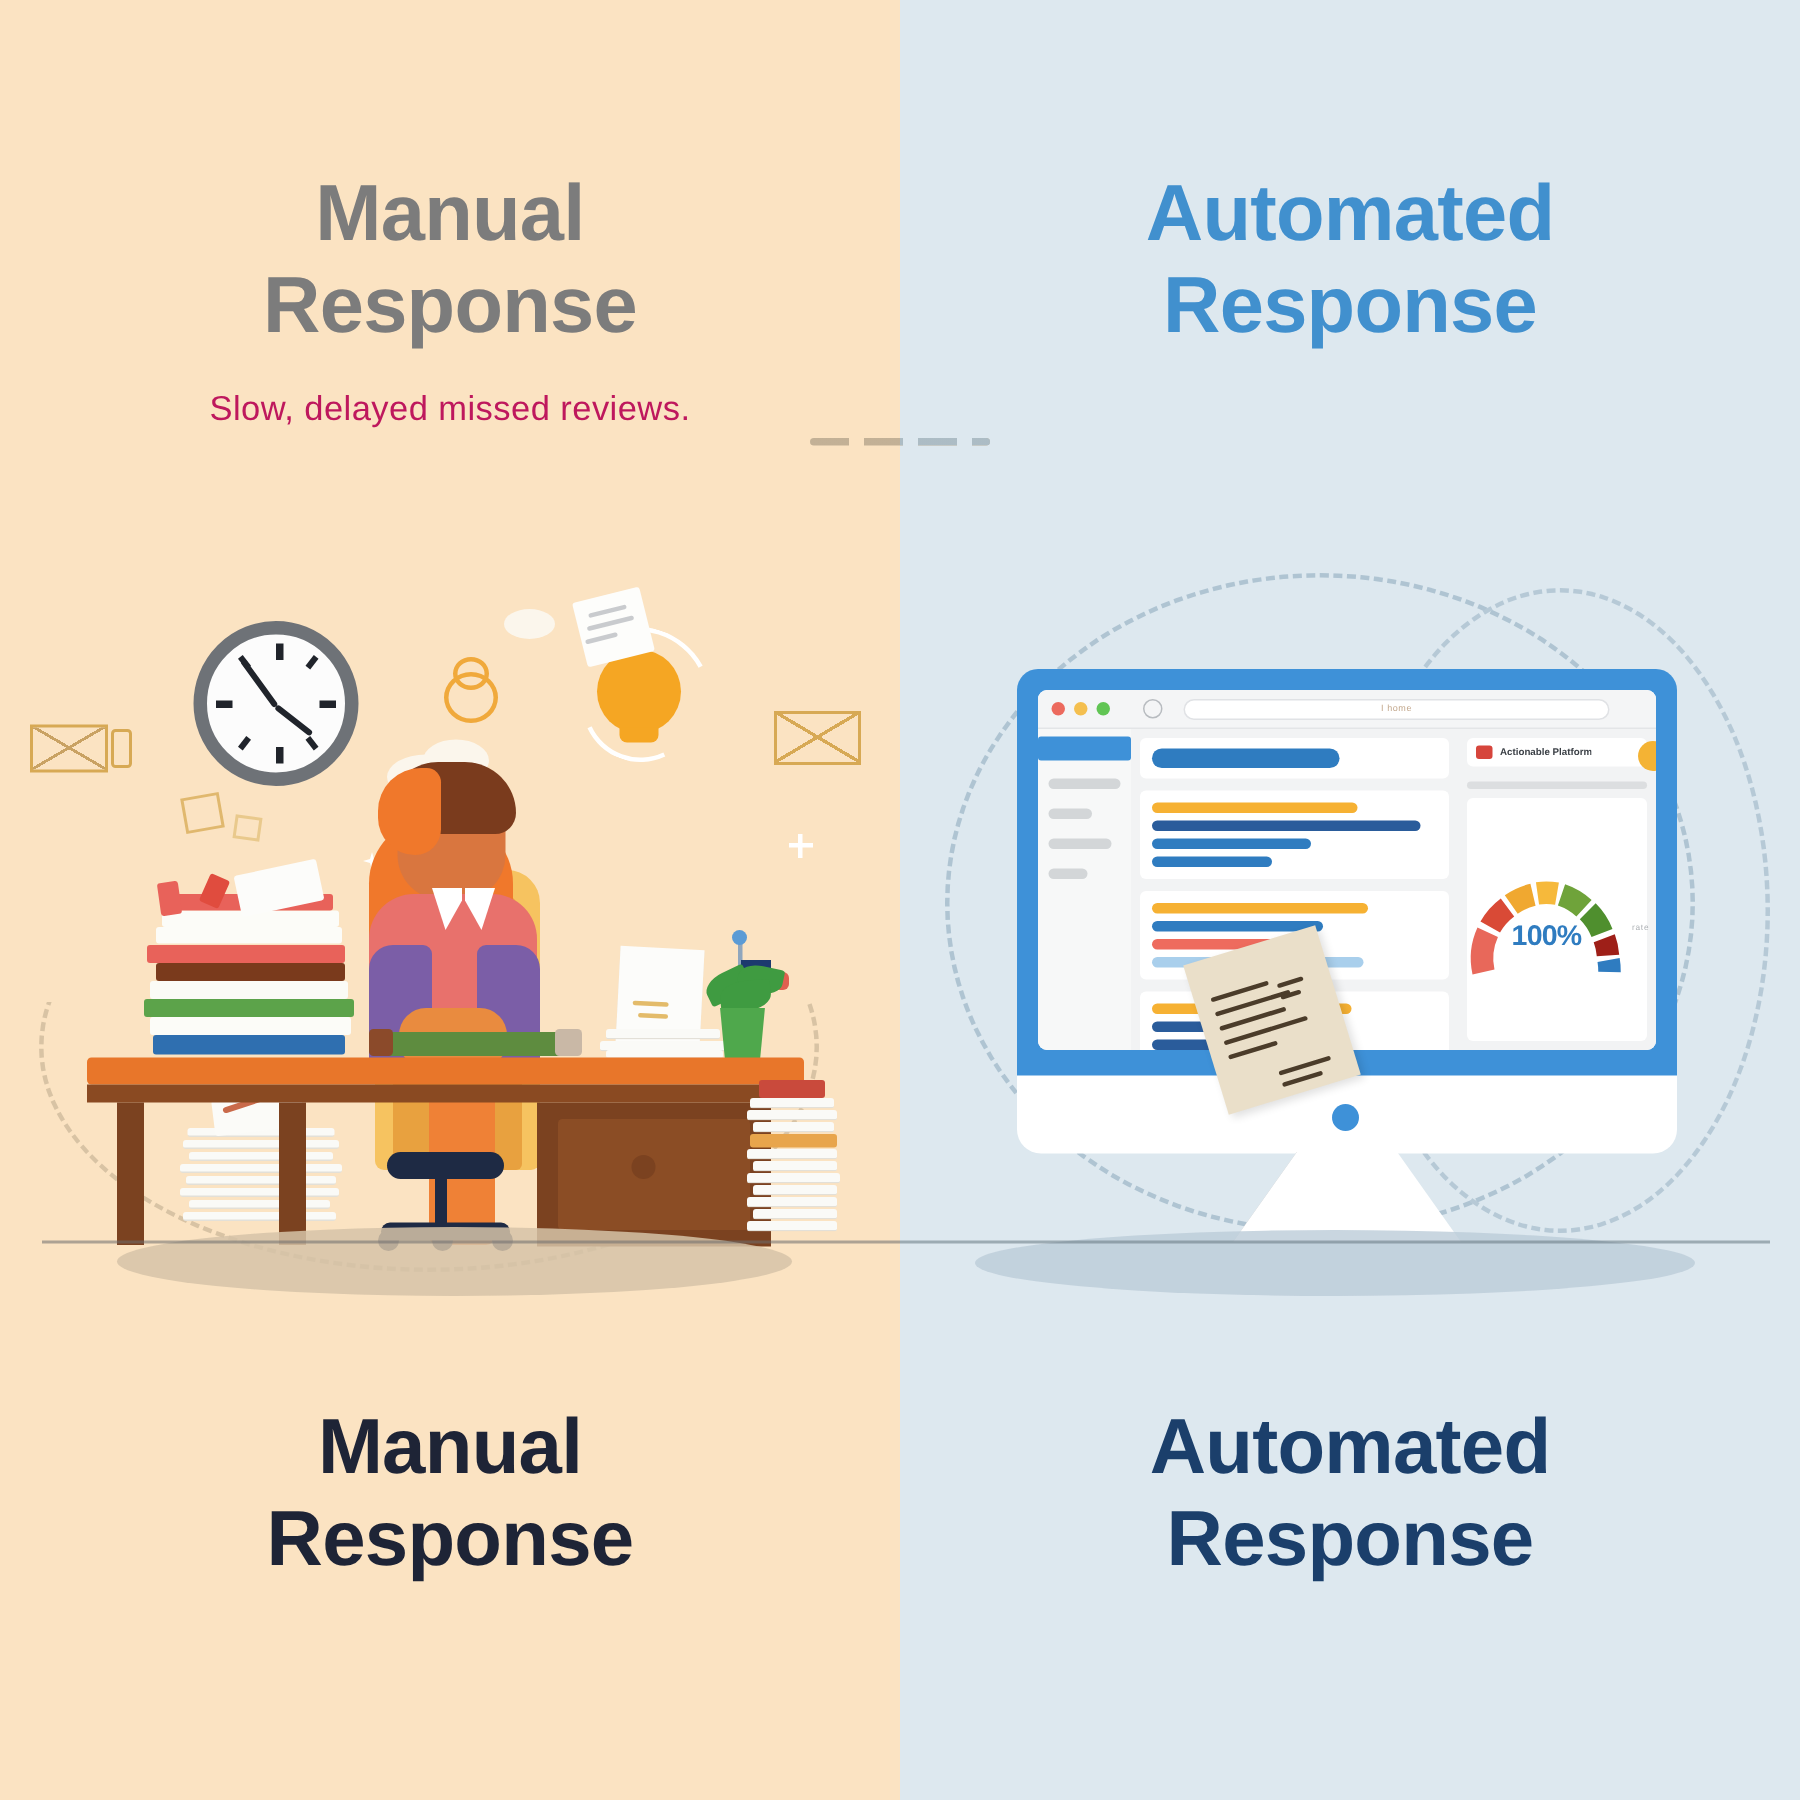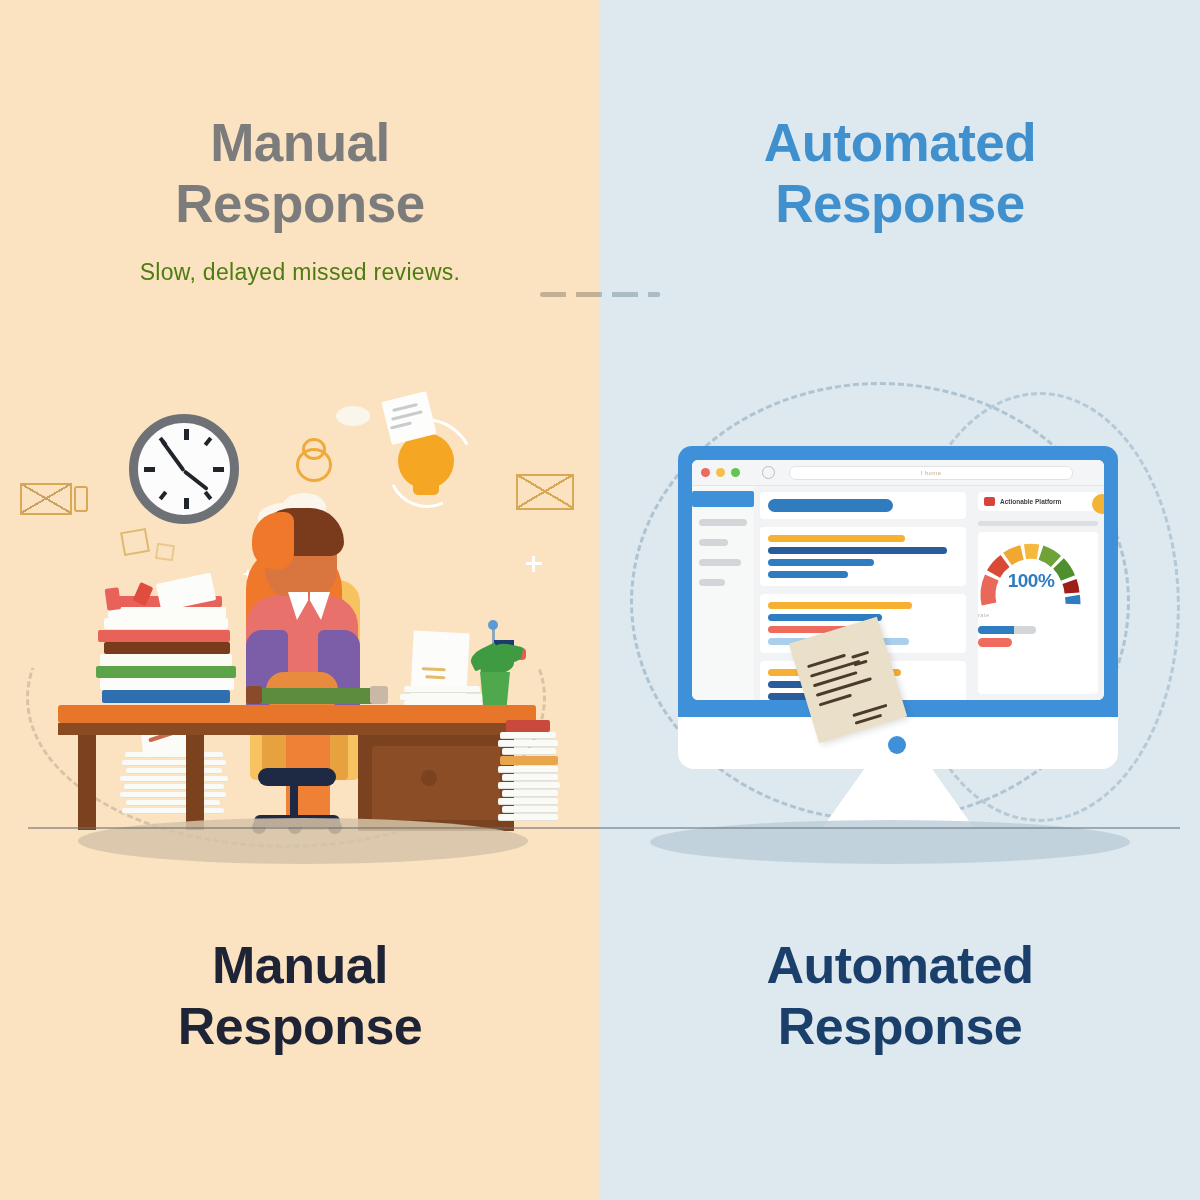--- a/index.html
+++ b/index.html
@@ -28,21 +28,21 @@
   .hdr-title {
     font-size: 53px; font-weight: bold; line-height: 1.16;
     letter-spacing: -0.5px;
   }
   .hdr-left  { left: 0;   top: 112px; }
   .hdr-right { left: 600px; top: 112px; }
   .hdr-left .hdr-title  { color: #7C7C7C; }
   .hdr-right .hdr-title { color: #4190CE; }
   .hdr-sub {
     margin-top: 24px; font-size: 23px; letter-spacing: 0.3px;
-    color: #4d7c0f; font-weight: 300;
+    color: #be185d; font-weight: 300;
   }
   .hdr-right .hdr-sub { color: #4E5A63; }
 
   
   .connector {
     position: absolute; left: 540px; top: 292px;
     width: 120px; height: 5px;
     background: repeating-linear-gradient(to right,
       #B9A88E 0px, #B9A88E 26px, transparent 26px, transparent 36px);
     border-radius: 3px; opacity: .85;
@@ -387,21 +387,21 @@
     font-size: 6.5px; color: #3A3F45; font-weight: bold; white-space: nowrap;
     overflow: hidden;
   }
   .wh-sub { height: 5px; background: #DCDEE0; border-radius: 3px; margin-top: 4px;}
   .badge-coin {
     position: absolute; right: -14px; top: 2px; width: 20px; height: 20px;
     border-radius: 50%; background: #F4B334;
   }
   .gauge-card {
     background: #FFFFFF; border-radius: 4px; flex: 1;
-    display: flex; flex-direction: column; 
+    display: flex; flex-direction: row; align-items: center;
     justify-content: flex-start; padding-top: 10px; gap: 4px;
   }
   .gauge { position: relative; width: 106px; height: 64px; }
   .gauge-val {
     position: absolute; left: 0; right: 0; top: 28px; text-align: center;
     font-size: 19px; font-weight: bold; color: #2F7CC0; letter-spacing: -0.5px;
   }
   .gauge-lbl {
     font-size: 5.5px; color: #AEB2B6; letter-spacing: .5px; margin-top: 2px;
   }

